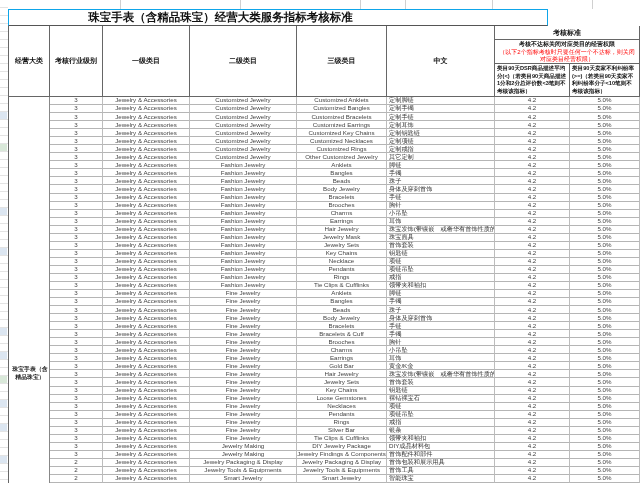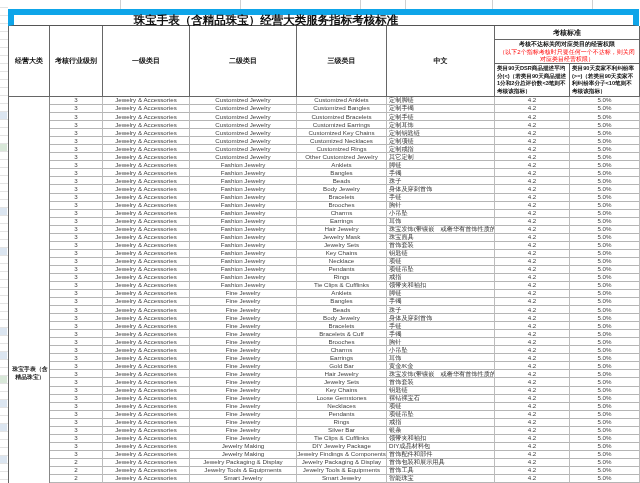--- a/index.html
+++ b/index.html
@@ -7,22 +7,22 @@
     position:relative;width:640px;height:483px;background:#fff;overflow:hidden;
     font-family:"Liberation Sans","DejaVu Sans",sans-serif;color:#333;
   }
   
   #gutter{position:absolute;left:0;top:0;width:8px;height:483px;
     background:repeating-linear-gradient(to bottom,#fff 0,#fff 7px,#e3e3e3 7px,#e3e3e3 8px);}
   .gcell{position:absolute;left:0;width:7px;height:7px;}
   
   .tick{position:absolute;top:0;width:1px;height:9px;background:#d0d0d0;}
   
-  #title-row{position:absolute;left:8px;top:9px;width:631px;height:17px;box-sizing:border-box;
-    border:6px solid #0ea5e9;border-bottom:1px solid #555;background:#fff;
+  #title-row{position:absolute;left:8px;top:9px;width:540px;height:17px;box-sizing:border-box;
+    border:1px solid #0ea5e9;border-bottom:1px solid #555;background:#fff;
     display:flex;align-items:center;justify-content:center;padding-right:115px;}
   #title-row span{font-size:11.5px;font-weight:bold;color:#111;white-space:nowrap;}
   
   .hcell{position:absolute;box-sizing:border-box;border:1px solid #666;border-top:none;
     display:flex;align-items:center;justify-content:center;text-align:center;
     font-size:7px;font-weight:bold;color:#111;background:#fff;line-height:1.2;}
   #h-assess-top{position:absolute;box-sizing:border-box;border:1px solid #666;border-top:none;
     display:flex;align-items:center;justify-content:center;font-size:7px;font-weight:bold;color:#111;}
   #h-permission{position:absolute;box-sizing:border-box;border:1px solid #666;border-top:none;
     text-align:center;font-size:6px;line-height:7.5px;padding:1px 2px;overflow:hidden;}

